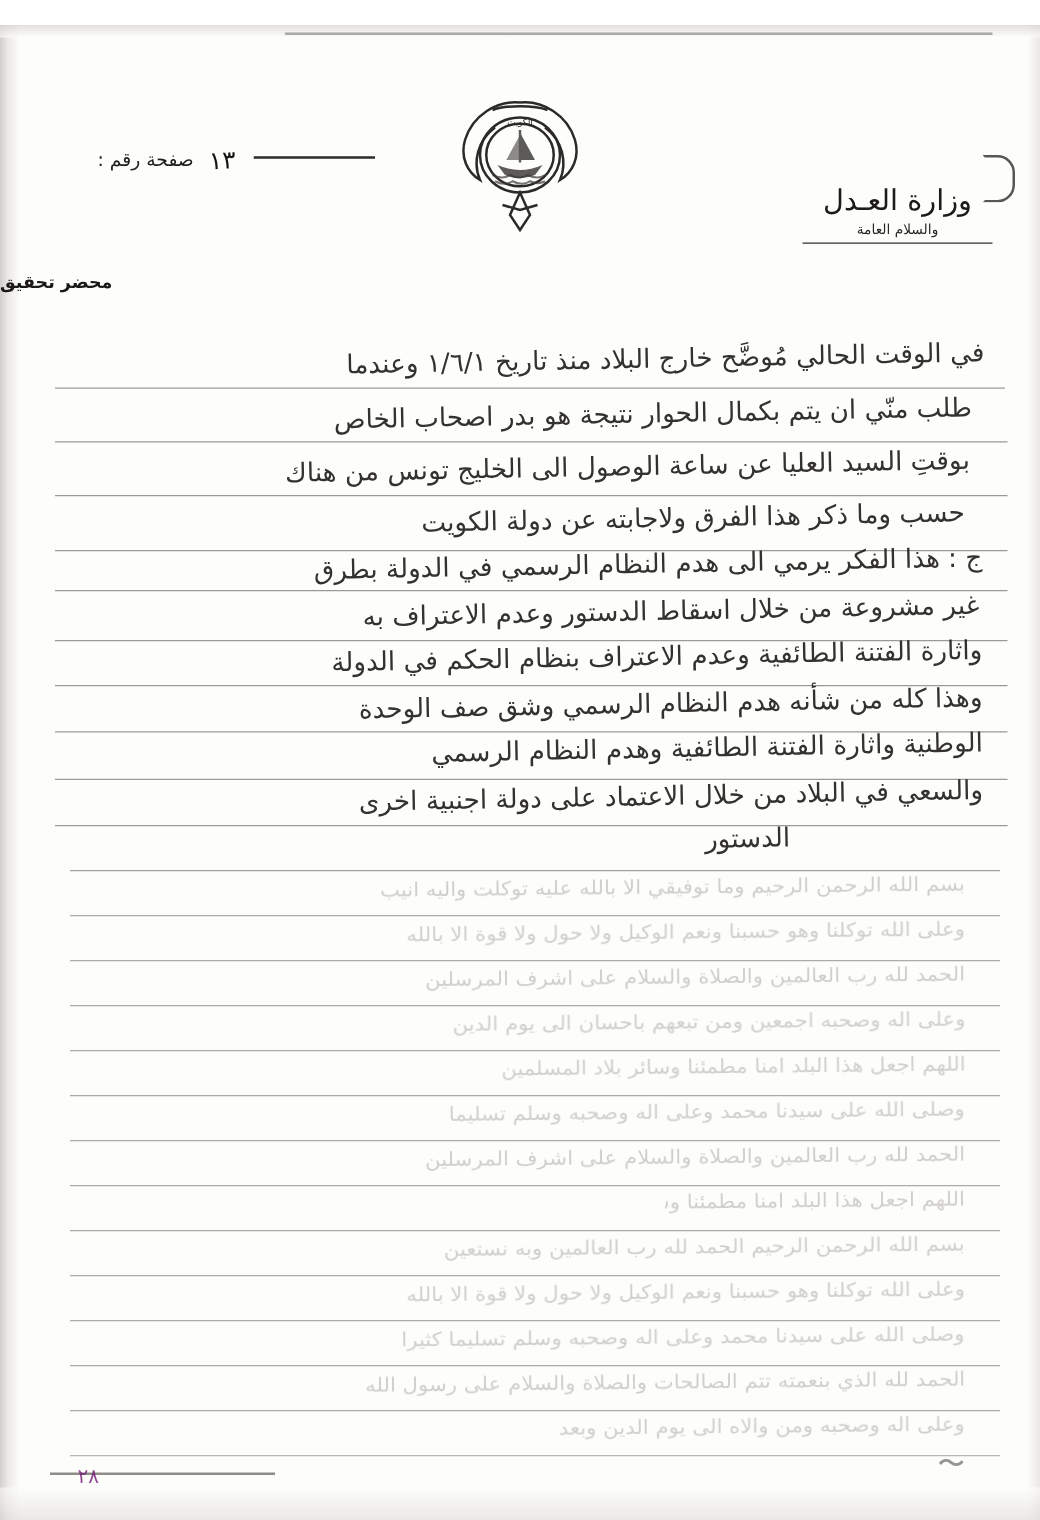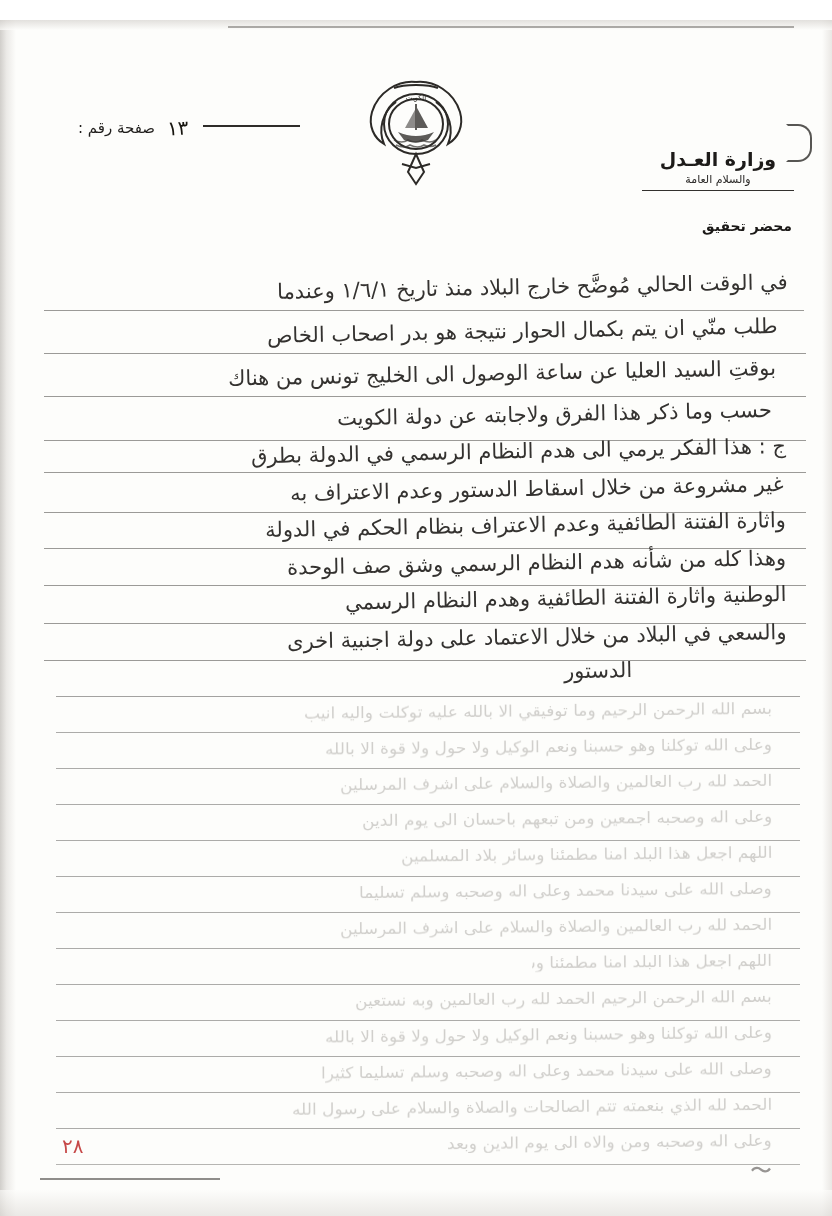--- a/index.html
+++ b/index.html
@@ -77,22 +77,22 @@
   .emblem svg { display:block; }
 
   .ministry {
     position: absolute;
     right: 38px; top: 128px;
     text-align: center;
     direction: rtl;
   }
   .ministry .m1 {
     font-family: "DejaVu Sans", sans-serif;
-    font-size: 19px;
-    font-weight: 700;
+    font-size: 23px;
+    font-weight: 400;
     letter-spacing: 1px;
     color: #1d1b19;
     white-space: nowrap;
   }
   .ministry .m2 {
     font-size: 11px;
     color: #2a2826;
     margin-top: 3px;
     white-space: nowrap;
   }
@@ -133,21 +133,21 @@
     height: 2px;
     background: #2e2c29;
     margin-bottom: 5px;
     min-width: 66px;
   }
 
   .doctitle {
     position: absolute;
     left: 0; top: 198px;
     width: 792px;
-    text-align: right;
+    text-align: left;
     font-size: 14px;
     font-weight: 700;
     color: #1b1917;
     direction: rtl;
     letter-spacing: .5px;
   }
 
   
   .rules {
     position: absolute;
@@ -188,23 +188,23 @@
     font-size: 17px;
     white-space: nowrap;
     opacity: .45;
     transform: rotate(-0.6deg) scaleY(.92);
     transform-origin: right center;
     filter: blur(0.4px);
   }
 
   .bottom-mark {
     position: absolute;
-    left: 62px; bottom: 58px;
-    font-size: 20px;
-    color: #b91c1c;
+    left: 62px; bottom: 26px;
+    font-size: 16px;
+    color: #701a75;
     opacity: .8;
     font-family: "DejaVu Sans", sans-serif;
   }
   .bottom-rule {
     position: absolute;
     left: 40px; bottom: 36px;
     width: 180px; height: 2px;
     background: #6a6764;
     opacity: .75;
   }

